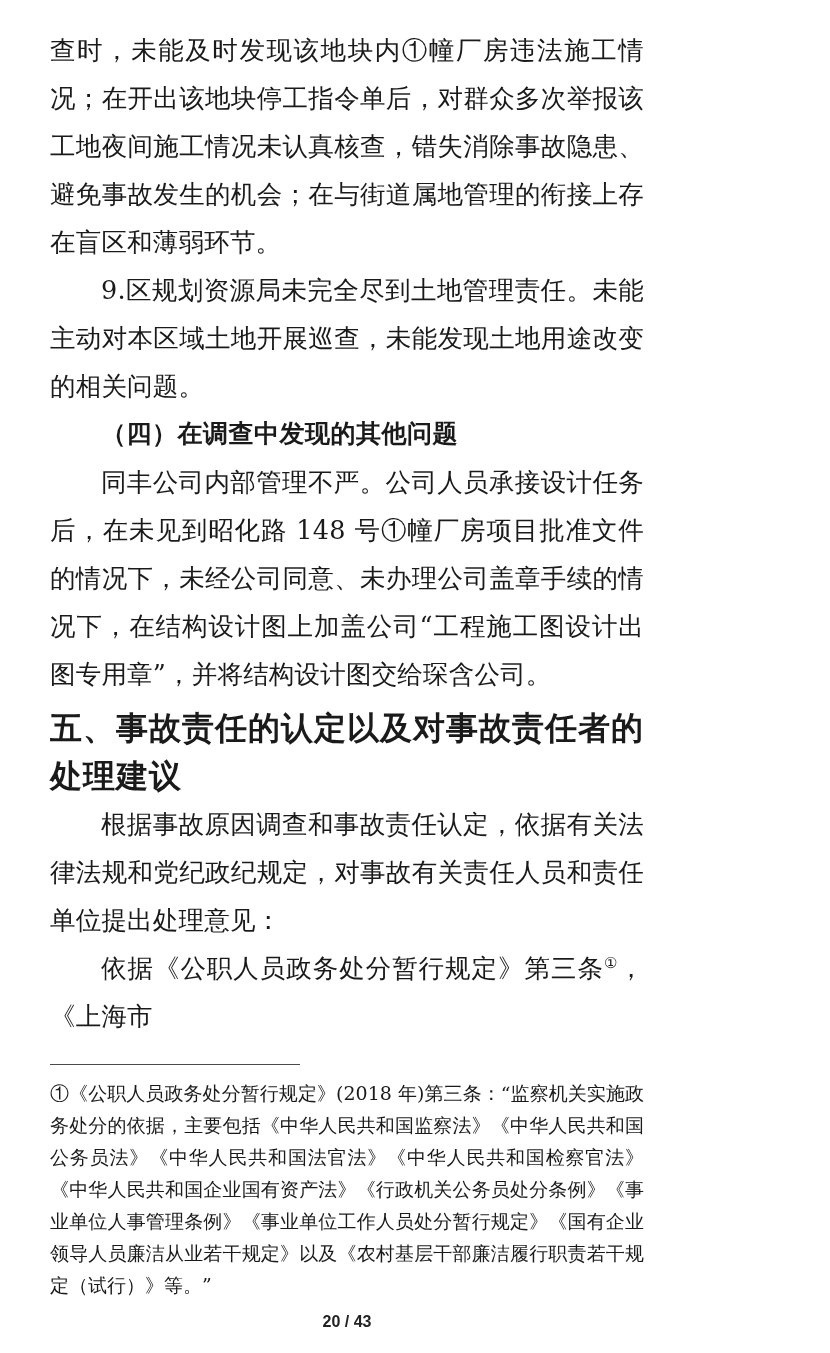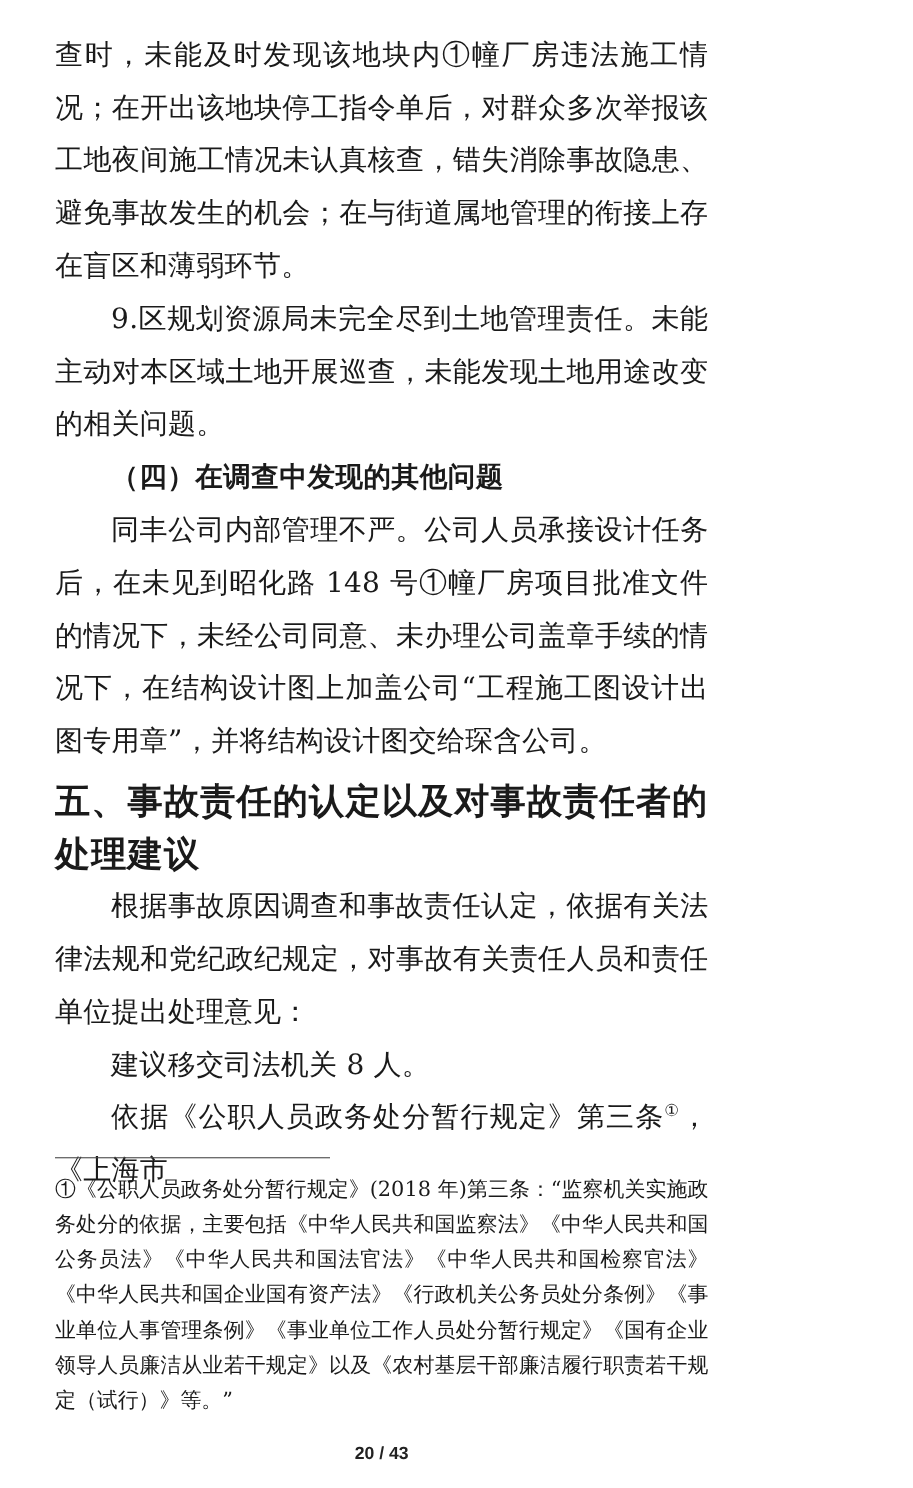--- a/index.html
+++ b/index.html
@@ -55,21 +55,21 @@
   .sup {
     font-size: 15px;
     vertical-align: super;
     line-height: 0;
   }
   .spacer-sm { height: 6px; }
   .footnote-area {
     position: absolute;
     left: 50px;
     right: 50px;
-    bottom: 64px;
+    bottom: 52px;
   }
   .footnote-rule {
     width: 250px;
     height: 1px;
     background: #4a4a4a;
     margin: 0 0 12px 0;
   }
   .footnote-text {
     font-size: 19px;
     line-height: 32px;
@@ -103,21 +103,20 @@
     <p class="heading">（四）在调查中发现的其他问题</p>
 
     <p class="p-indent">同丰公司内部管理不严。公司人员承接设计任务后，在未见到昭化路 148 号①幢厂房项目批准文件的情况下，未经公司同意、未办理公司盖章手续的情况下，在结构设计图上加盖公司“工程施工图设计出图专用章”，并将结构设计图交给琛含公司。</p>
 
     <div class="spacer-sm"></div>
 
     <p class="heading-center">五、事故责任的认定以及对事故责任者的处理建议</p>
 
     <p class="p-indent">根据事故原因调查和事故责任认定，依据有关法律法规和党纪政纪规定，对事故有关责任人员和责任单位提出处理意见：</p>
 
-    <p class="p-indent">建议移交司法机关 8 人。</p>
 
     <p class="p-indent"><span>依据《公职人员政务处分暂行规定》第三条</span><span class="sup">①</span><span>，《上海市</span></p>
 
   </div>
 
   <div class="footnote-area">
     <div class="footnote-rule"></div>
     <p class="footnote-text">①《公职人员政务处分暂行规定》(2018 年)第三条：“监察机关实施政务处分的依据，主要包括《中华人民共和国监察法》《中华人民共和国公务员法》《中华人民共和国法官法》《中华人民共和国检察官法》《中华人民共和国企业国有资产法》《行政机关公务员处分条例》《事业单位人事管理条例》《事业单位工作人员处分暂行规定》《国有企业领导人员廉洁从业若干规定》以及《农村基层干部廉洁履行职责若干规定（试行）》等。”</p>
   </div>
 

